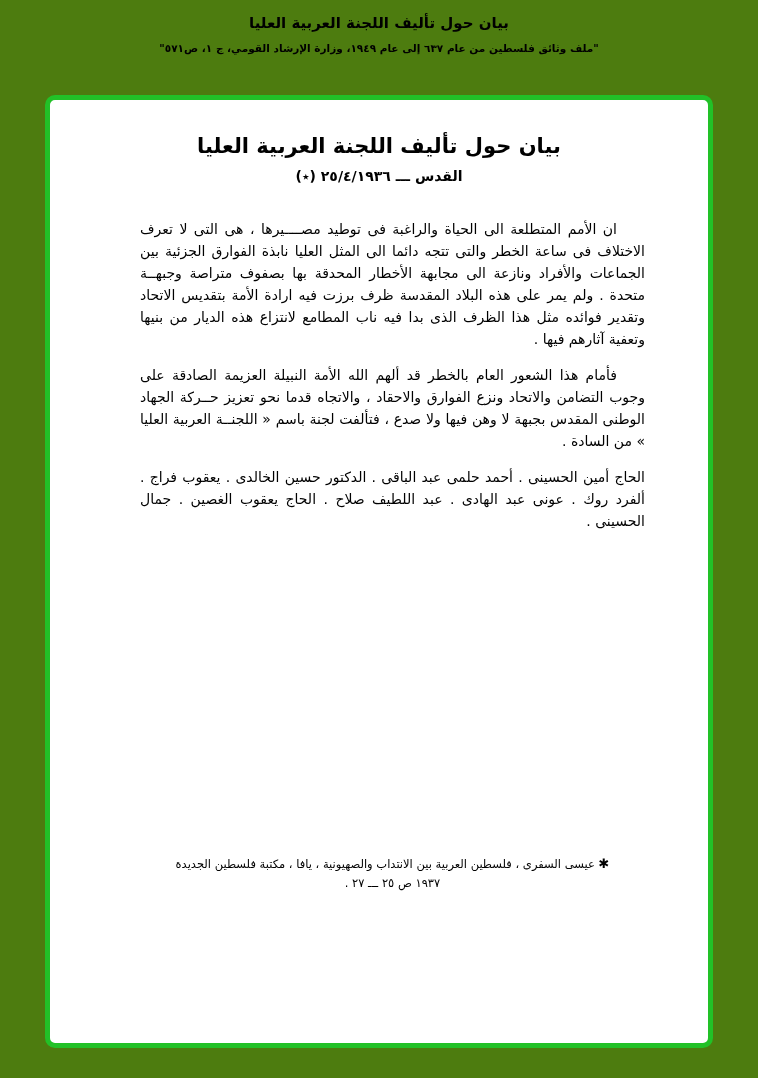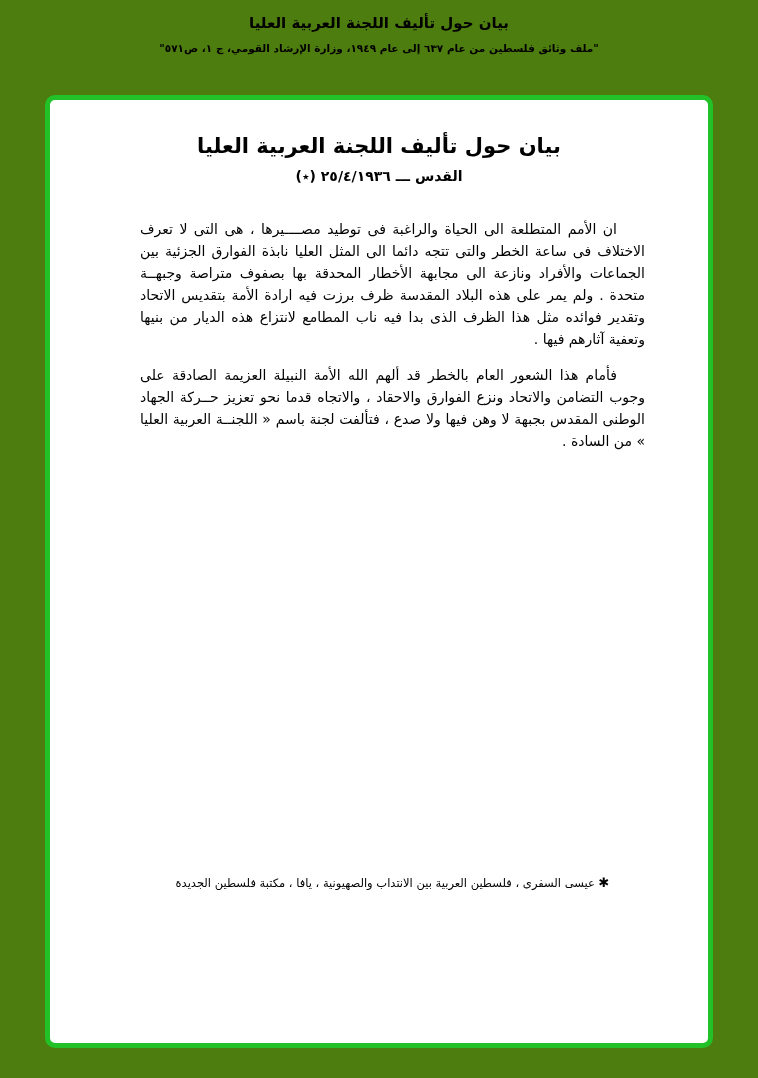--- a/index.html
+++ b/index.html
@@ -63,24 +63,26 @@
 
   <section class="green-box" style="border-color: rgb(34, 193, 39);">
 
     <h1 class="doc-title" dir="rtl">بيان حول تأليف اللجنة العربية العليا</h1>
 
     <div class="doc-dateline" dir="rtl">القدس ـــ ٢٥/٤/١٩٣٦ (٭)</div>
 
     <div class="doc-body" dir="rtl">
       <p>ان الأمم المتطلعة الى الحياة والراغبة فى توطيد مصــــيرها ، هى التى لا تعرف الاختلاف فى ساعة الخطر والتى تتجه دائما الى المثل العليا نابذة الفوارق الجزئية بين الجماعات والأفراد ونازعة الى مجابهة الأخطار المحدقة بها بصفوف متراصة وجبهــة متحدة . ولم يمر على هذه البلاد المقدسة ظرف برزت فيه ارادة الأمة بتقديس الاتحاد وتقدير فوائده مثل هذا الظرف الذى بدا فيه ناب المطامع لانتزاع هذه الديار من بنيها وتعفية آثارهم فيها .</p>
       <p>فأمام هذا الشعور العام بالخطر قد ألهم الله الأمة النبيلة العزيمة الصادقة على وجوب التضامن والاتحاد ونزع الفوارق والاحقاد ، والاتجاه قدما نحو تعزيز حــركة الجهاد الوطنى المقدس بجبهة لا وهن فيها ولا صدع ، فتألفت لجنة باسم « اللجنــة العربية العليا » من السادة .</p>
+      <p class="no-indent">الحاج أمين الحسينى . أحمد حلمى عبد الباقى . الدكتور حسين الخالدى . يعقوب فراج . ألفرد روك . عونى عبد الهادى . عبد اللطيف صلاح . الحاج يعقوب الغصين . جمال الحسينى .</p>
     </div>
 
     <div class="footnote" dir="rtl">
       <div>
         <span class="fn-marker">✱</span>
         <span>عيسى السفرى ، فلسطين العربية بين الانتداب والصهيونية ، يافا ، مكتبة فلسطين الجديدة</span>
       </div>
+      <div>١٩٣٧ ص ٢٥ ـــ ٢٧ .</div>
     </div>
 
   </section>
 
 </div>
 
 </body></html>

